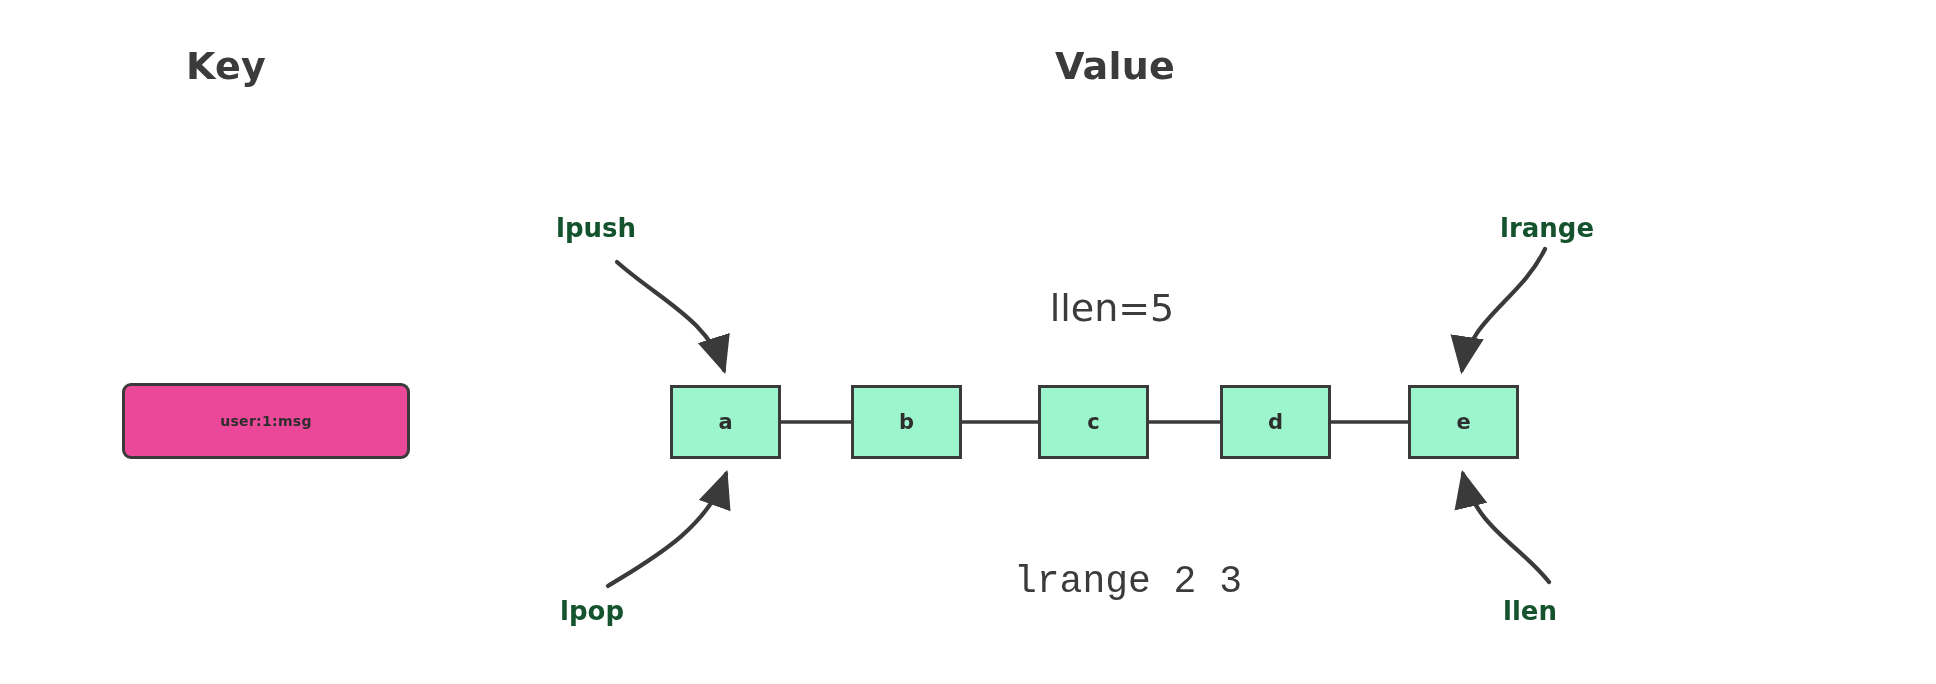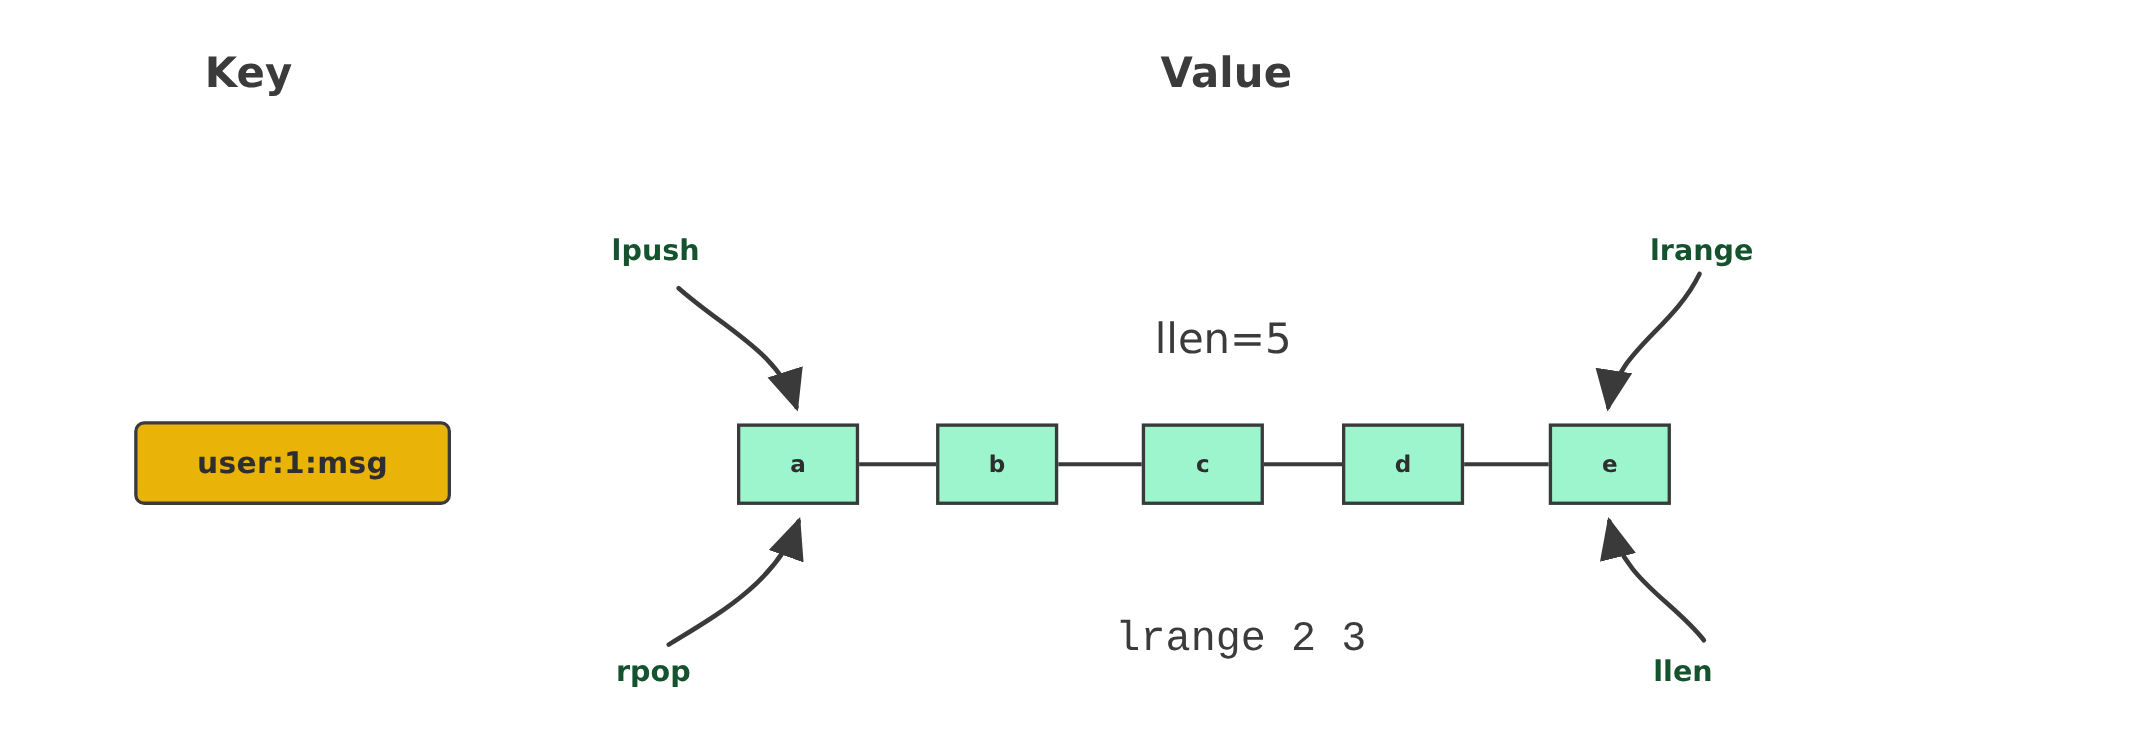--- a/index.html
+++ b/index.html
@@ -32,29 +32,29 @@
   #heading-key  { left: 226px;  top: 44px; }
   #heading-value{ left: 1093px; top: 44px; margin-left: 22px; }
 
   .key-box {
     position: absolute;
     left: 122px;
     top: 383px;
     width: 288px;
     height: 76px;
     box-sizing: border-box;
-    background: #eab308;
+    background: #ec4899;
     border: 3px solid #3a3a3a;
     border-radius: 9px;
     display: flex;
     align-items: center;
     justify-content: center;
     font-family: "DejaVu Sans", sans-serif;
     font-weight: bold;
-    font-size: 27px;
+    font-size: 14px;
     color: #2e2e2e;
     letter-spacing: 0.3px;
   }
 
   .node {
     position: absolute;
     top: 385px;
     width: 111px;
     height: 74px;
     box-sizing: border-box;
@@ -161,21 +161,21 @@
   </div>
   <div class="node" style="left:1220px;">
     <span>d</span>
   </div>
   <div class="node" style="left:1408px;">
     <span>e</span>
   </div>
 
   <div id="label-lpush" class="op-label bold-ish">lpush</div>
 
-  <div id="label-lpop" class="op-label bold-ish">rpop</div>
+  <div id="label-lpop" class="op-label bold-ish">lpop</div>
 
   <div id="label-rpush" class="op-label bold-ish">lrange</div>
 
   <div id="label-rpop" class="op-label bold-ish">llen</div>
 
   <div id="label-llen" class="info-label">llen=5</div>
 
   <div id="label-lrange" class="info-label">lrange 2 3</div>
 
 </div>

